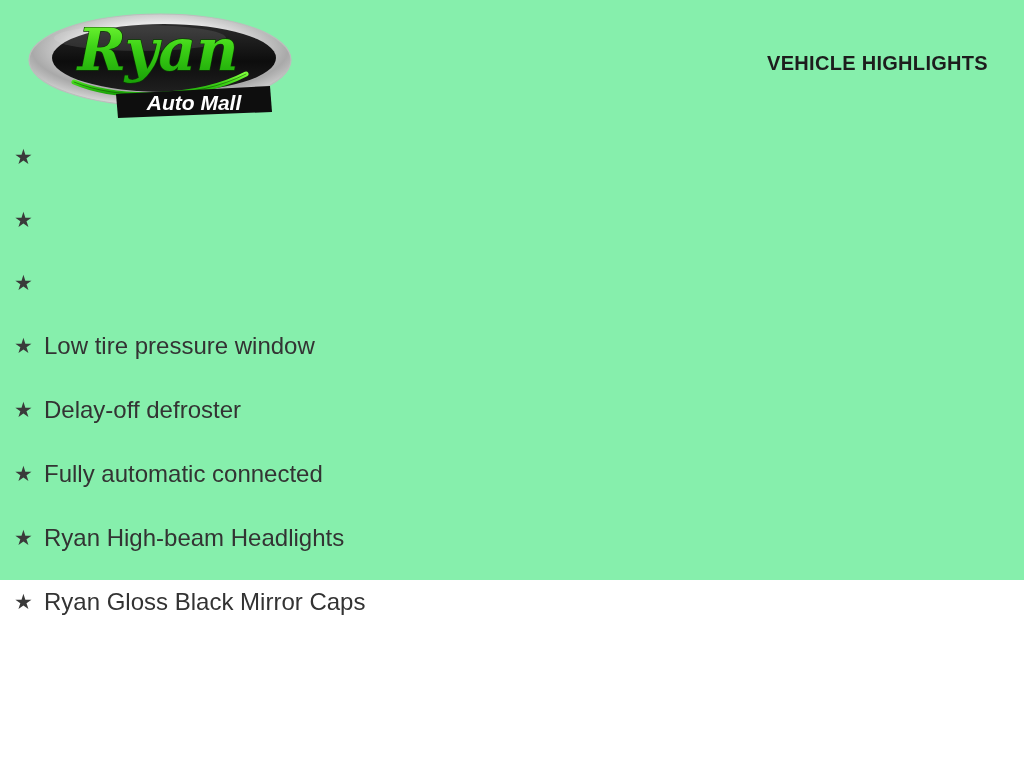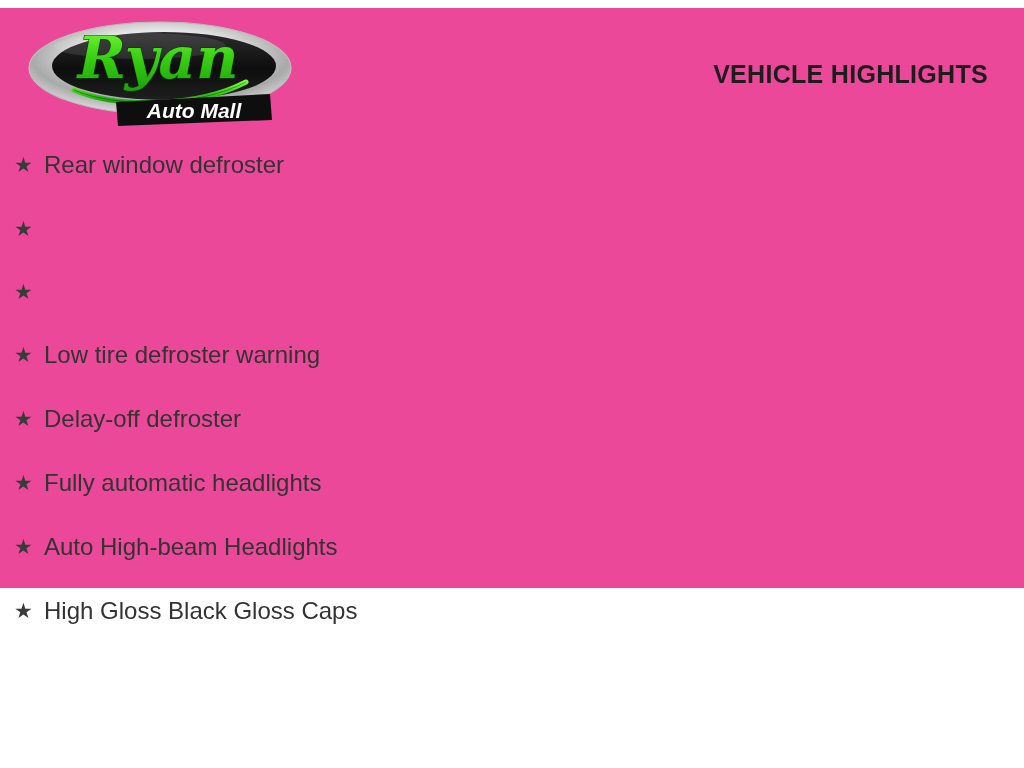--- a/index.html
+++ b/index.html
@@ -11,43 +11,42 @@
     width: 1024px;
     height: 768px;
     font-family: "Liberation Sans", sans-serif;
     overflow: hidden;
     position: relative;
   }
   .page {
     width: 1024px;
     height: 580px;
     position: relative;
-    background: #ec4899;
-    margin-top: 8px;
+    background: #86efac;
   }
 
   
   .header {
     position: relative;
     height: 128px;
   }
   .logo {
     position: absolute;
     left: 20px;
     top: 8px;
     width: 275px;
     height: 115px;
   }
   .logo svg { display: block; }
 
   .doc-title {
     position: absolute;
     right: 36px;
     top: 52px;
-    font-size: 25px;
+    font-size: 20px;
     font-weight: bold;
     color: #1d1d1d;
     letter-spacing: 0.3px;
     white-space: nowrap;
   }
 
   
   .highlights {
     position: absolute;
     left: 0;
@@ -125,50 +124,49 @@
       </svg>
     </div>
 
     <div class="doc-title">VEHICLE HIGHLIGHTS</div>
   </div>
 
   <div class="highlights">
 
     <div class="hl-item">
       <span class="hl-bullet">★</span>
-      <span class="hl-text">Rear window defroster</span>
     </div>
 
     <div class="hl-item">
       <span class="hl-bullet">★</span>
     </div>
 
     <div class="hl-item">
       <span class="hl-bullet">★</span>
     </div>
 
     <div class="hl-item">
       <span class="hl-bullet">★</span>
-      <span class="hl-text">Low tire defroster warning</span>
+      <span class="hl-text">Low tire pressure window</span>
     </div>
 
     <div class="hl-item">
       <span class="hl-bullet">★</span>
       <span class="hl-text">Delay-off defroster</span>
     </div>
 
     <div class="hl-item">
       <span class="hl-bullet">★</span>
-      <span class="hl-text">Fully automatic headlights</span>
+      <span class="hl-text">Fully automatic connected</span>
     </div>
 
     <div class="hl-item">
       <span class="hl-bullet">★</span>
-      <span class="hl-text">Auto High-beam Headlights</span>
+      <span class="hl-text">Ryan High-beam Headlights</span>
     </div>
 
     <div class="hl-item">
       <span class="hl-bullet">★</span>
-      <span class="hl-text">High Gloss Black Gloss Caps</span>
+      <span class="hl-text">Ryan Gloss Black Mirror Caps</span>
     </div>
 
   </div>
 </div>
 
 </body></html>

